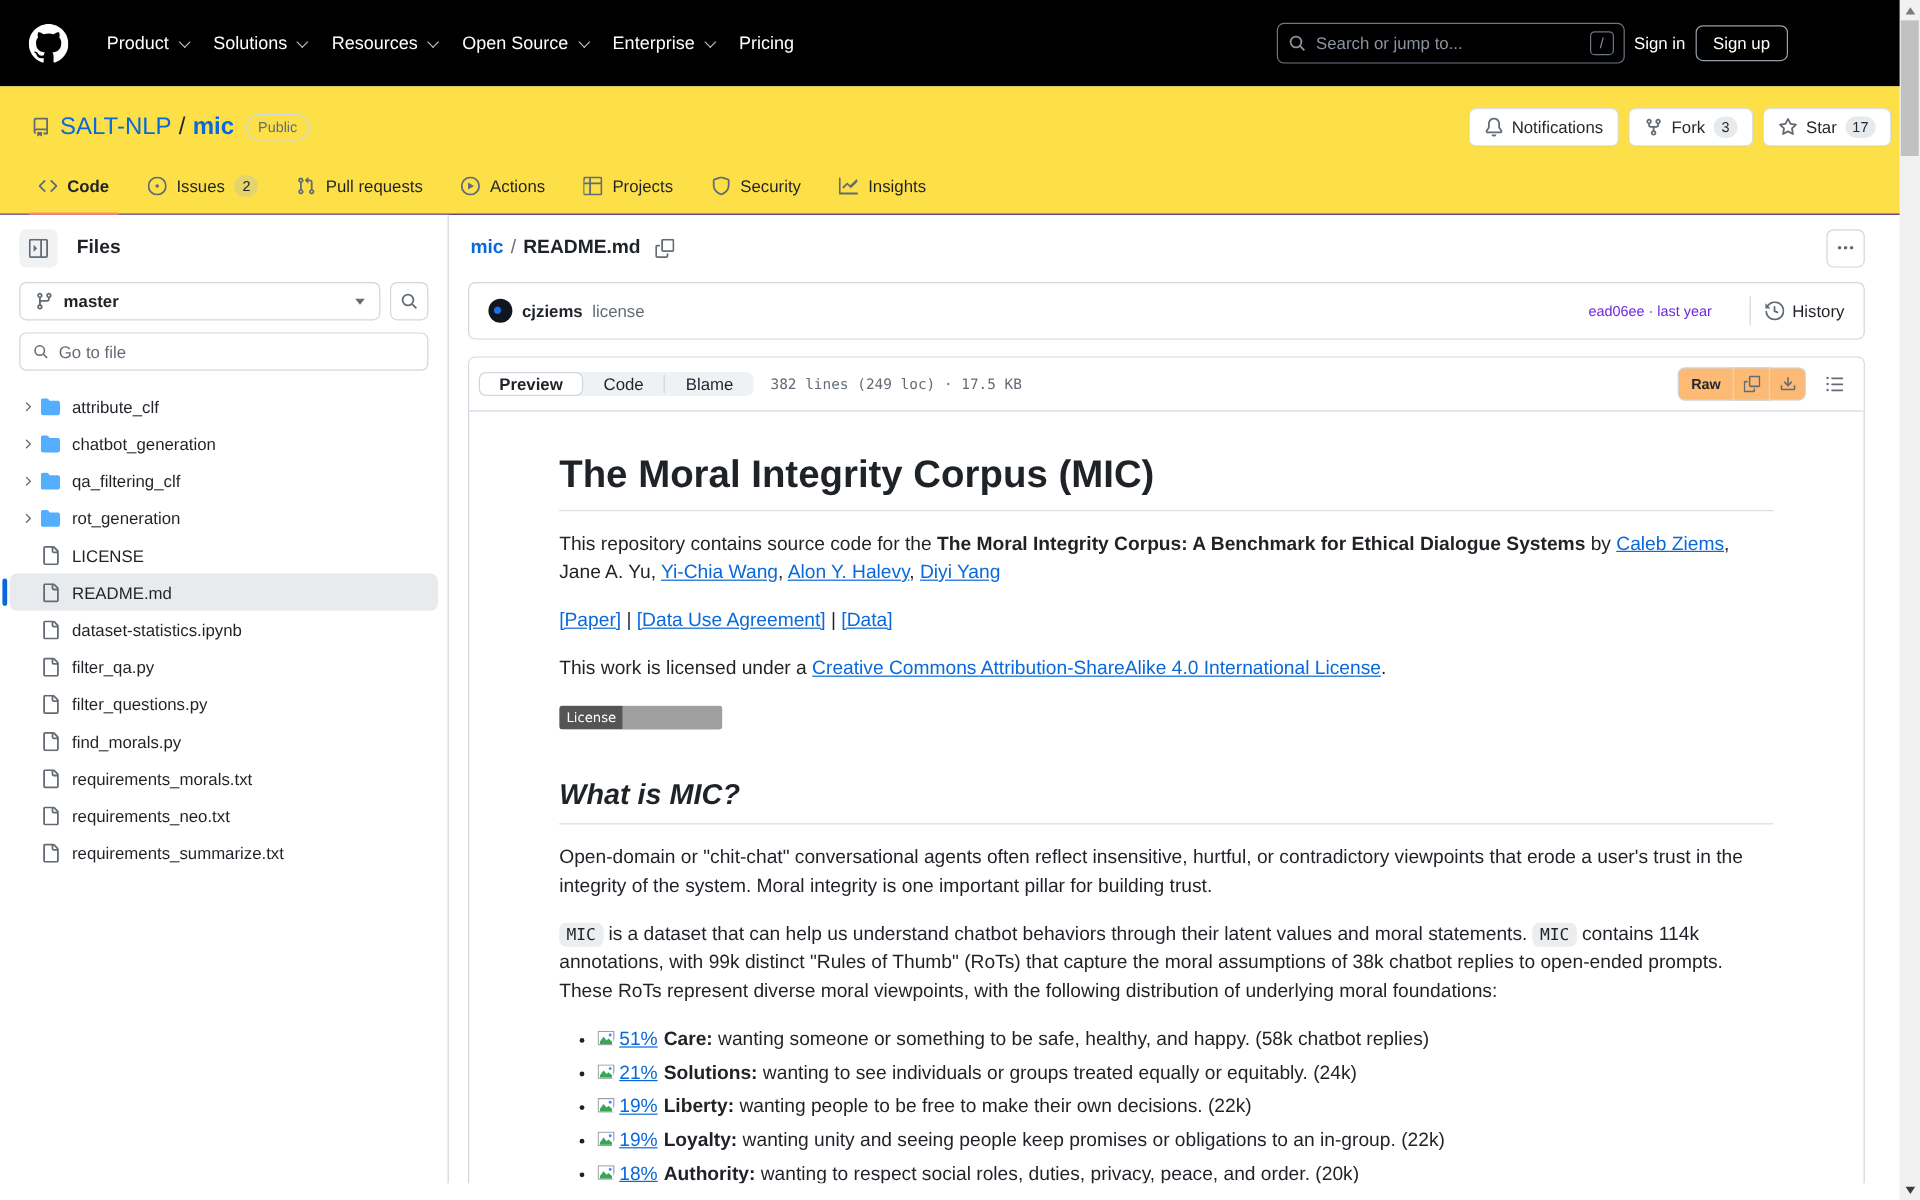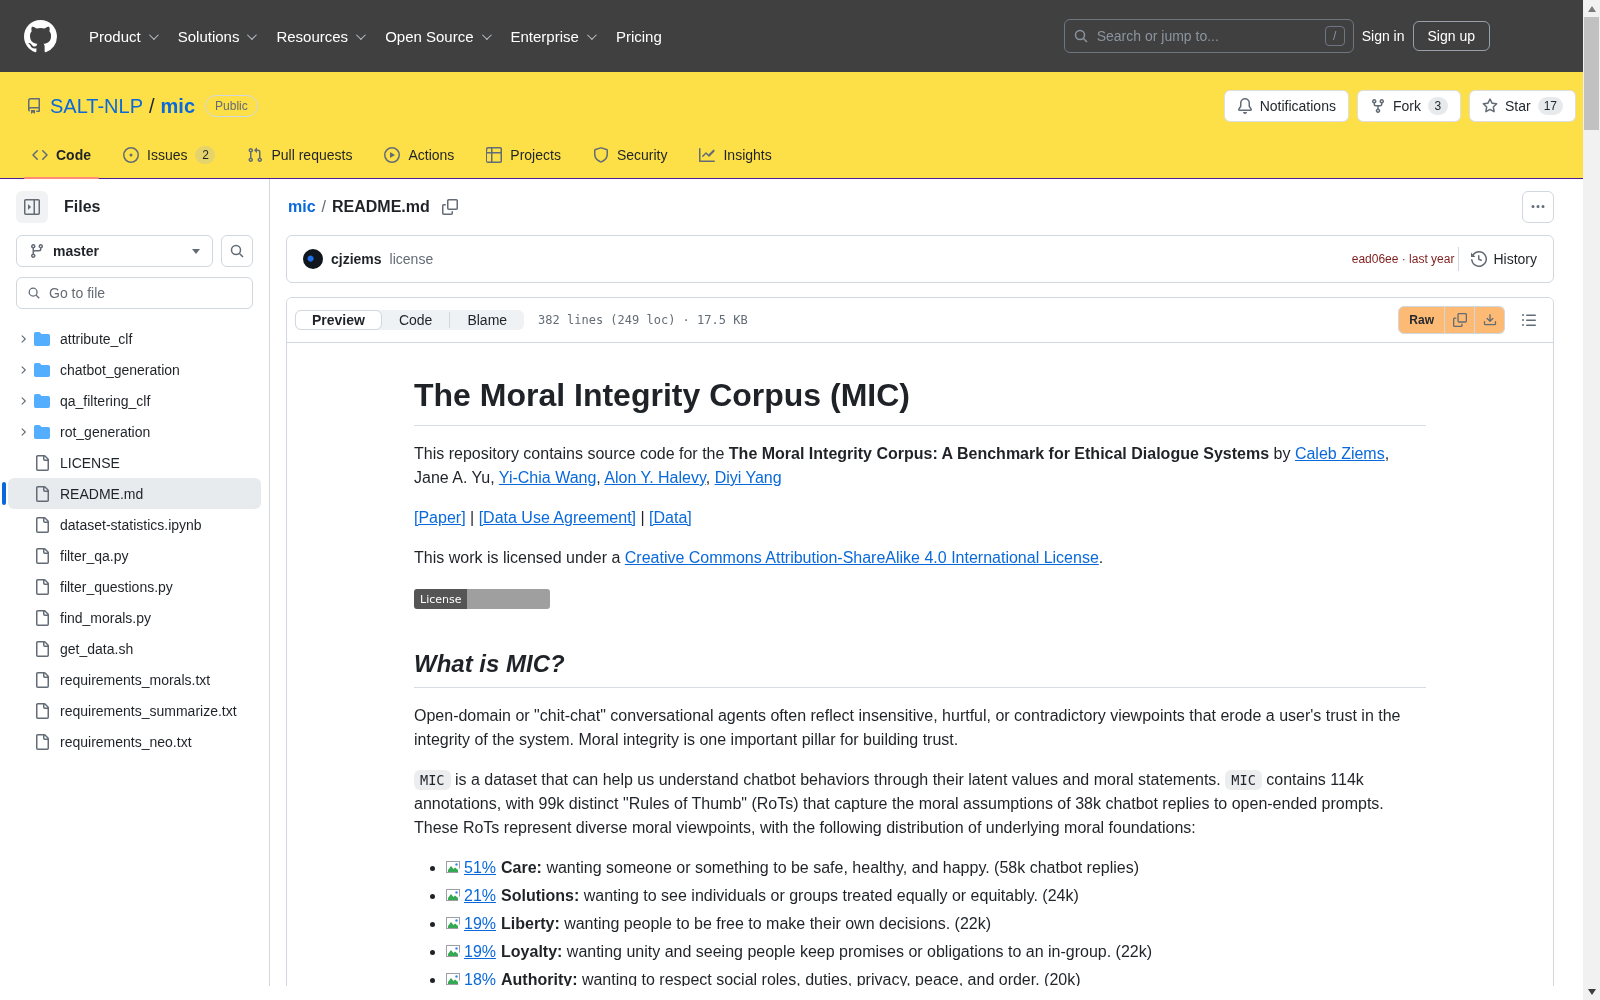--- a/index.html
+++ b/index.html
@@ -6,21 +6,21 @@
   html,body { width:1600px; height:1000px; overflow:hidden; }
   body {
     font-family:"Liberation Sans","DejaVu Sans",sans-serif;
     font-size:14px; color:#1f2328; background:#ffffff; position:relative;
   }
   a { text-decoration:none; color:inherit; cursor:pointer; }
   svg { display:block; }
 
   
   .topnav {
-    height:72px; background:#404040; display:flex; align-items:center;
+    height:72px; background:#000000; display:flex; align-items:center;
     padding:0 110px 0 24px; color:#ffffff;
   }
   .topnav-left { display:flex; align-items:center; gap:24px; flex:1; }
   .gh-logo { color:#fff; }
   .topnav-menu { display:flex; align-items:center; gap:6px; }
   .menu-item {
     display:flex; align-items:center; gap:6px; padding:8px 8px;
     font-size:15px; font-weight:500; color:#ffffff; cursor:pointer;
   }
   .chev-down {
@@ -82,21 +82,21 @@
   .repo-tab.active::after {
     content:""; position:absolute; left:8px; right:8px; bottom:-1px; height:2px;
     background:#fd8c73; border-radius:6px;
   }
 
   
   .page-body { display:flex; height:calc(1000px - 72px - 121px); }
 
   
   .sidebar {
-    width:270px; border-right:1px solid #d0d7de; padding:8px 0 0 0; flex-shrink:0;
+    width:374px; border-right:1px solid #d0d7de; padding:8px 0 0 0; flex-shrink:0;
     background:#ffffff; overflow:hidden;
   }
   .sidebar-head { display:flex; align-items:center; gap:16px; padding:4px 16px; height:40px; }
   .icon-btn {
     width:32px; height:32px; display:flex; align-items:center; justify-content:center;
     background:#f0f2f4; border:none; border-radius:6px; color:#636c76; cursor:pointer;
   }
   .files-title { font-size:16px; font-weight:600; }
   .branch-row { display:flex; align-items:center; gap:8px; padding:8px 16px 0 16px; }
   .branch-btn {
@@ -157,21 +157,21 @@
     display:flex; align-items:center; padding:0 16px; background:#ffffff;
   }
   .avatar {
     width:20px; height:20px; border-radius:50%;
     background:radial-gradient(circle at 38% 48%, #1f6feb 0 2.5px, #10161d 3.5px);
     margin-right:8px; flex-shrink:0;
   }
   .commit-author { font-weight:600; font-size:14px; margin-right:8px; }
   .commit-msg { color:#636c76; font-size:14px; }
   .commit-right { margin-left:auto; display:flex; align-items:center; }
-  .commit-meta { color:#7f1d1d; font-size:12px; margin-right:4px; }
+  .commit-meta { color:#6d28d9; font-size:12px; margin-right:32px; }
   .history-divider { width:1px; height:24px; background:#d0d7de; margin-right:12px; }
   .history-btn {
     display:flex; align-items:center; gap:6px; background:none; border:none;
     font-size:14px; color:#1f2328; cursor:pointer; font-family:inherit;
   }
   .history-btn .btn-icon { color:#636c76; }
 
   .file-card {
     margin-top:14px; border:1px solid #d0d7de; border-radius:6px 6px 0 0;
     background:#ffffff; height:720px; overflow:hidden;
@@ -556,48 +556,39 @@
           </span>
         <span class="tree-label">find_morals.py</span>
       </li>
       <li class="tree-row">
         <span class="chev"></span>
         <span class="ic file-ic">
             <svg width="16" height="16" viewBox="0 0 16 16" fill="currentColor">
               <path d="M2 1.75C2 .784 2.784 0 3.75 0h6.586c.464 0 .909.184 1.237.513l2.914 2.914c.329.328.513.773.513 1.237v9.586A1.75 1.75 0 0 1 13.25 16h-9.5A1.75 1.75 0 0 1 2 14.25Zm1.75-.25a.25.25 0 0 0-.25.25v12.5c0 .138.112.25.25.25h9.5a.25.25 0 0 0 .25-.25V6h-2.75A1.75 1.75 0 0 1 9 4.25V1.5Zm6.75.062V4.25c0 .138.112.25.25.25h2.688l-.011-.013-2.914-2.914-.013-.011Z"></path>
             </svg>
           </span>
-        <span class="tree-label">get_data.sh</span>
-      </li>
-      <li class="tree-row">
-        <span class="chev"></span>
-        <span class="ic file-ic">
-            <svg width="16" height="16" viewBox="0 0 16 16" fill="currentColor">
-              <path d="M2 1.75C2 .784 2.784 0 3.75 0h6.586c.464 0 .909.184 1.237.513l2.914 2.914c.329.328.513.773.513 1.237v9.586A1.75 1.75 0 0 1 13.25 16h-9.5A1.75 1.75 0 0 1 2 14.25Zm1.75-.25a.25.25 0 0 0-.25.25v12.5c0 .138.112.25.25.25h9.5a.25.25 0 0 0 .25-.25V6h-2.75A1.75 1.75 0 0 1 9 4.25V1.5Zm6.75.062V4.25c0 .138.112.25.25.25h2.688l-.011-.013-2.914-2.914-.013-.011Z"></path>
-            </svg>
-          </span>
         <span class="tree-label">requirements_morals.txt</span>
       </li>
       <li class="tree-row">
         <span class="chev"></span>
         <span class="ic file-ic">
             <svg width="16" height="16" viewBox="0 0 16 16" fill="currentColor">
               <path d="M2 1.75C2 .784 2.784 0 3.75 0h6.586c.464 0 .909.184 1.237.513l2.914 2.914c.329.328.513.773.513 1.237v9.586A1.75 1.75 0 0 1 13.25 16h-9.5A1.75 1.75 0 0 1 2 14.25Zm1.75-.25a.25.25 0 0 0-.25.25v12.5c0 .138.112.25.25.25h9.5a.25.25 0 0 0 .25-.25V6h-2.75A1.75 1.75 0 0 1 9 4.25V1.5Zm6.75.062V4.25c0 .138.112.25.25.25h2.688l-.011-.013-2.914-2.914-.013-.011Z"></path>
             </svg>
           </span>
+        <span class="tree-label">requirements_neo.txt</span>
+      </li>
+      <li class="tree-row">
+        <span class="chev"></span>
+        <span class="ic file-ic">
+            <svg width="16" height="16" viewBox="0 0 16 16" fill="currentColor">
+              <path d="M2 1.75C2 .784 2.784 0 3.75 0h6.586c.464 0 .909.184 1.237.513l2.914 2.914c.329.328.513.773.513 1.237v9.586A1.75 1.75 0 0 1 13.25 16h-9.5A1.75 1.75 0 0 1 2 14.25Zm1.75-.25a.25.25 0 0 0-.25.25v12.5c0 .138.112.25.25.25h9.5a.25.25 0 0 0 .25-.25V6h-2.75A1.75 1.75 0 0 1 9 4.25V1.5Zm6.75.062V4.25c0 .138.112.25.25.25h2.688l-.011-.013-2.914-2.914-.013-.011Z"></path>
+            </svg>
+          </span>
         <span class="tree-label">requirements_summarize.txt</span>
-      </li>
-      <li class="tree-row">
-        <span class="chev"></span>
-        <span class="ic file-ic">
-            <svg width="16" height="16" viewBox="0 0 16 16" fill="currentColor">
-              <path d="M2 1.75C2 .784 2.784 0 3.75 0h6.586c.464 0 .909.184 1.237.513l2.914 2.914c.329.328.513.773.513 1.237v9.586A1.75 1.75 0 0 1 13.25 16h-9.5A1.75 1.75 0 0 1 2 14.25Zm1.75-.25a.25.25 0 0 0-.25.25v12.5c0 .138.112.25.25.25h9.5a.25.25 0 0 0 .25-.25V6h-2.75A1.75 1.75 0 0 1 9 4.25V1.5Zm6.75.062V4.25c0 .138.112.25.25.25h2.688l-.011-.013-2.914-2.914-.013-.011Z"></path>
-            </svg>
-          </span>
-        <span class="tree-label">requirements_neo.txt</span>
       </li>
     </ul>
   </aside>
 
   <main class="content">
     <div class="breadcrumb-row">
       <a class="crumb-repo">mic</a>
       <span class="crumb-sep">/</span>
       <span class="crumb-file">README.md</span>
       <button class="copy-path-btn">

